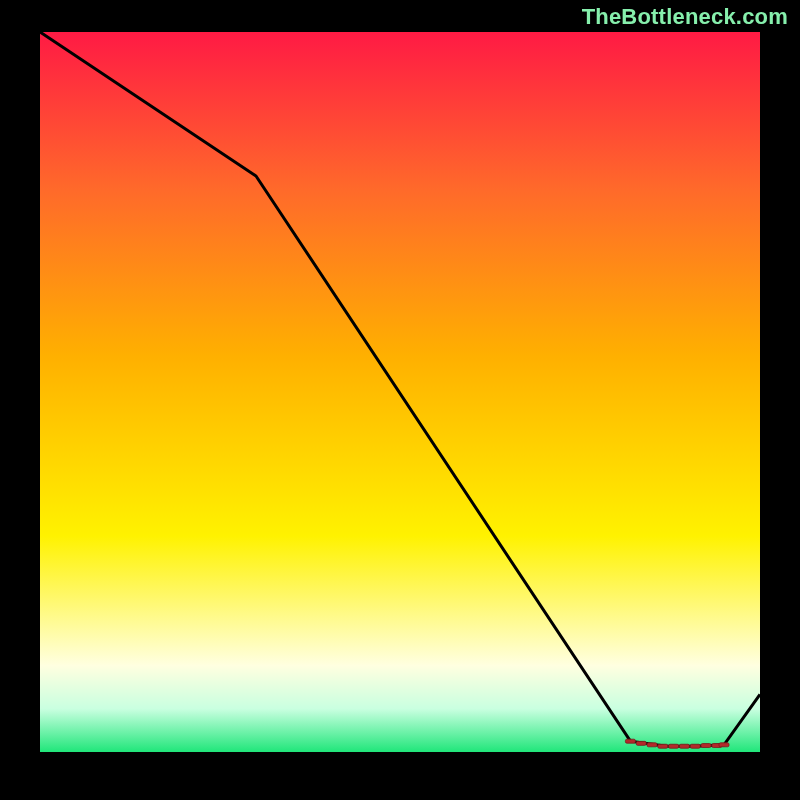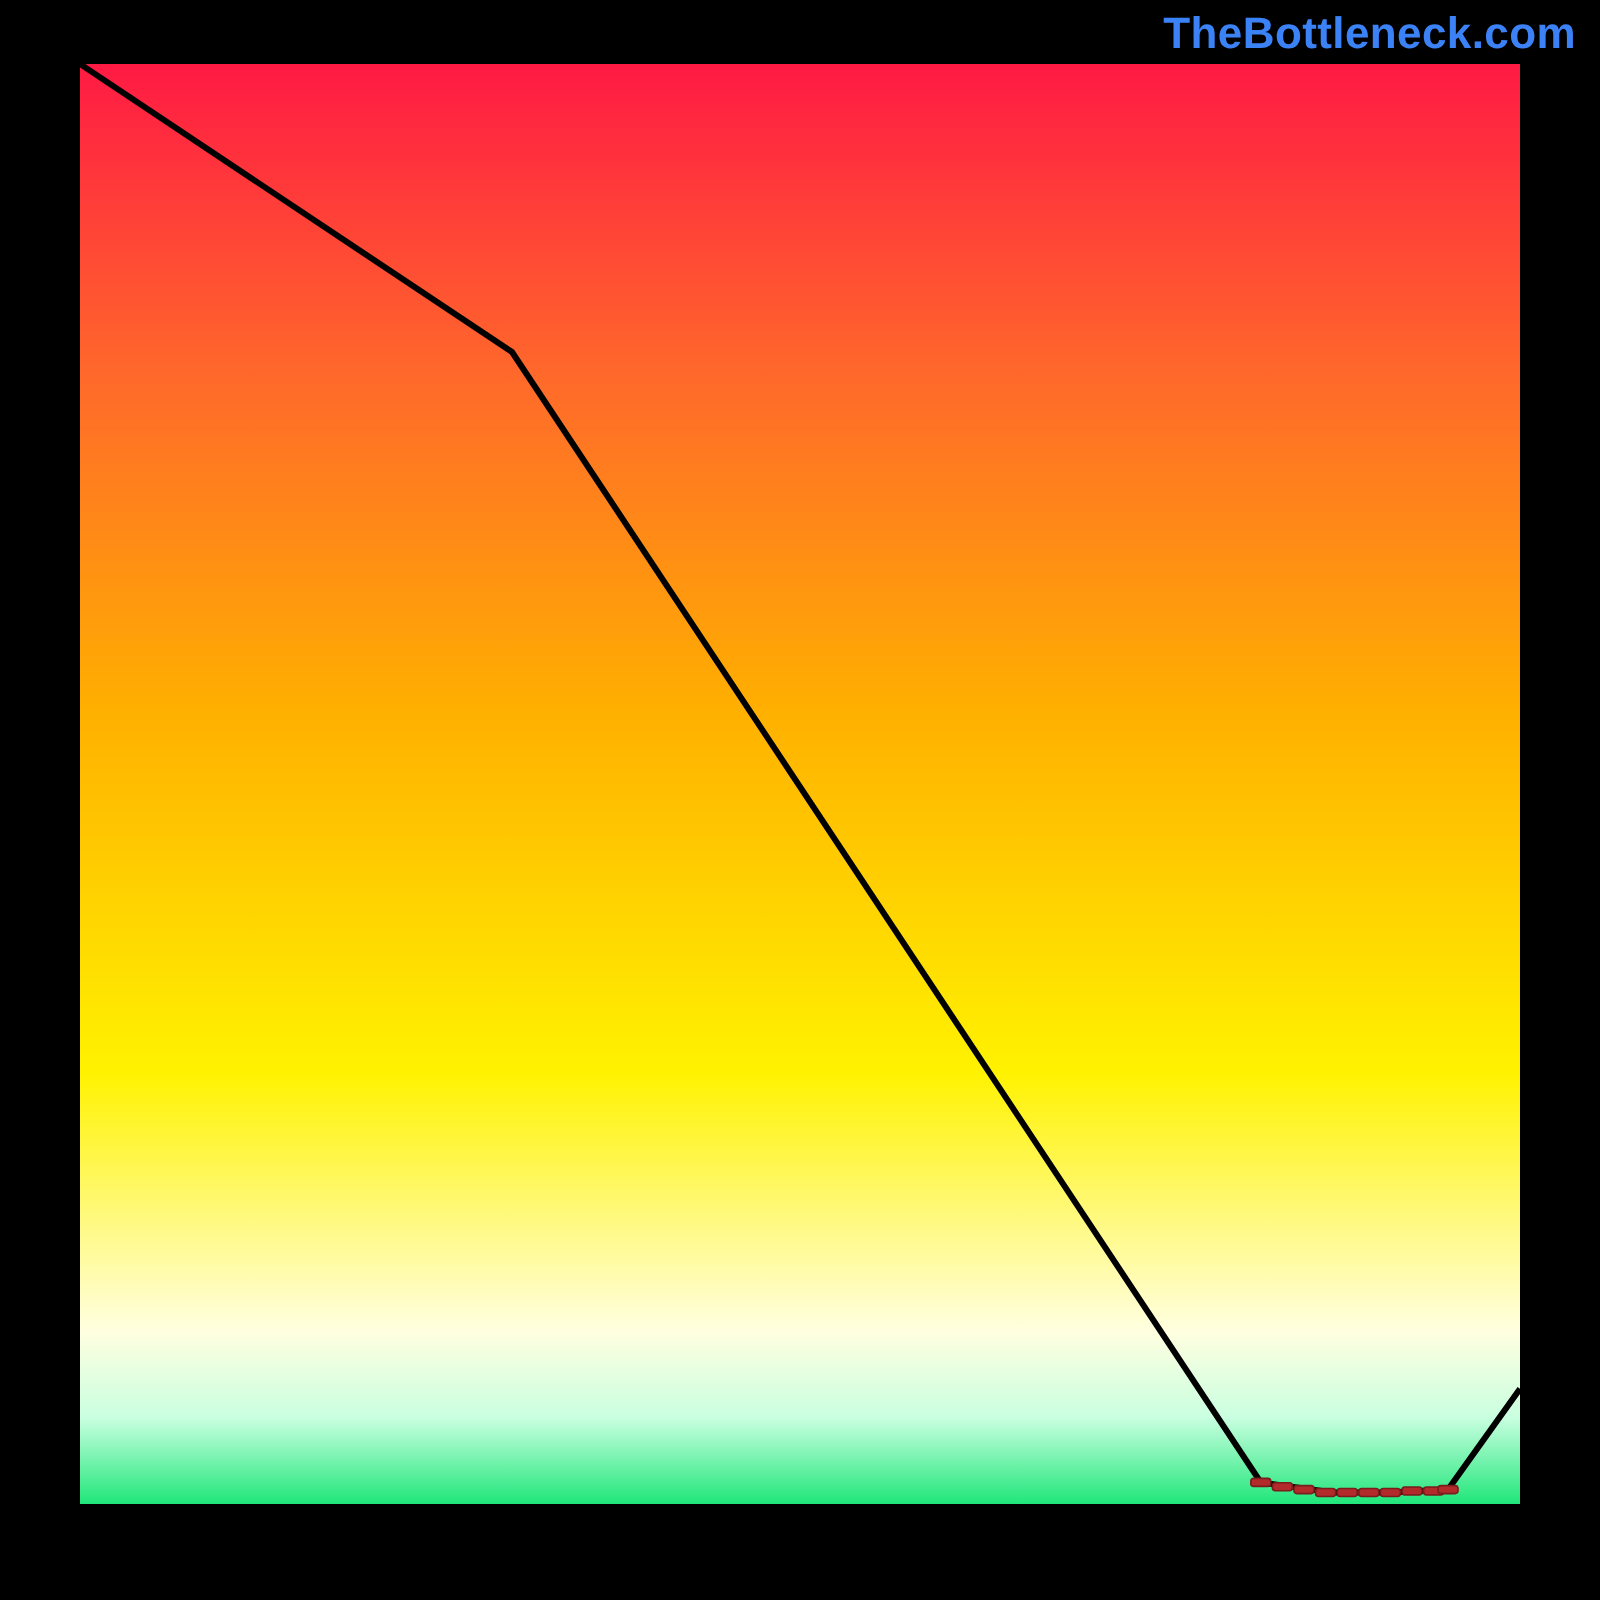--- a/index.html
+++ b/index.html
@@ -10,21 +10,21 @@
     height: 800px;
     background: #000;
   }
   .attribution {
     position: absolute;
     top: 4px;
     right: 12px;
     font-family: Arial, sans-serif;
     font-size: 22px;
     font-weight: bold;
-    color: #3b82f6;
+    color: #86efac;
     letter-spacing: 0.2px;
   }
   .plot-area {
     position: absolute;
     left: 40px;
     top: 32px;
     width: 720px;
     height: 720px;
   }
   .plot-area svg { display: block; }

